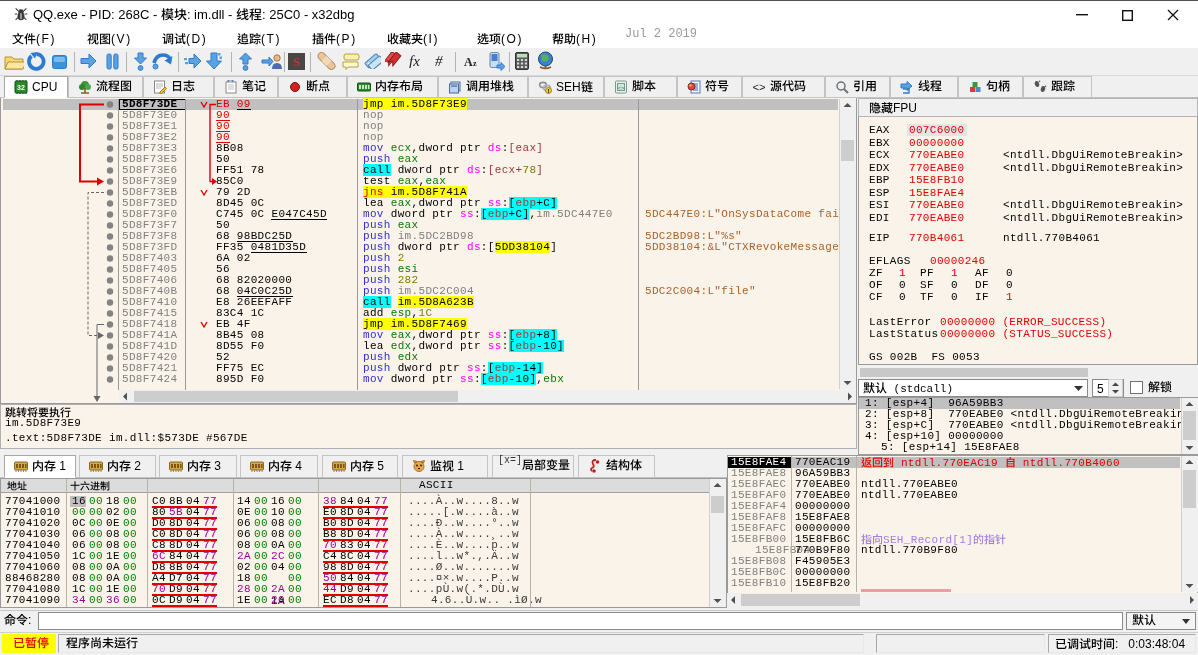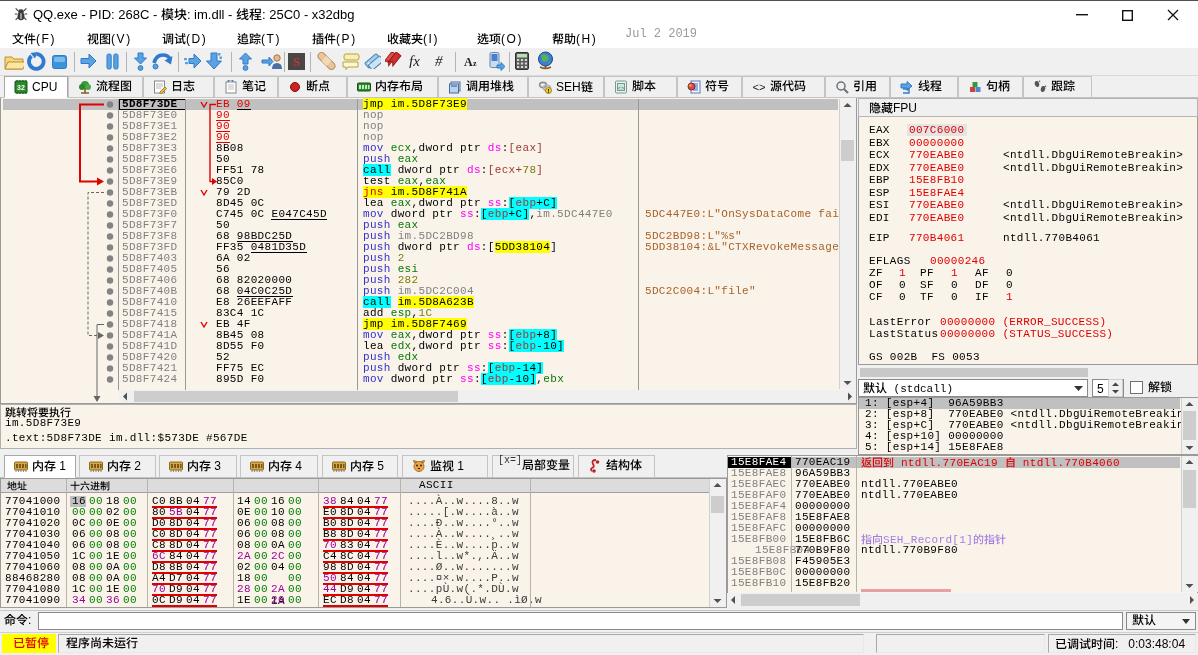--- a/index.html
+++ b/index.html
@@ -753,21 +753,21 @@
         <use href="#c89E3" x="0"></use>
         <use href="#c9501" x="100"></use>
       </g>
     </svg></div>
 <div class="ab" style="left:858px;top:397px;width:340px;height:58px;background:#faf3e9;border:1px solid #9a9a9a;"></div>
 <div class="ab" style="left:859px;top:398px;width:321px;height:11px;background:#c0c0c0;"></div>
 <div class="ab " style="left:865px;top:398px;"><span class="mono" style="color:#000;">1: [esp+4]  96A59BB3</span></div>
 <div class="ab " style="left:865px;top:409px;"><span class="mono" style="color:#000;">2: [esp+8]  770EABE0 &lt;ntdll.DbgUiRemoteBreakin&gt;</span></div>
 <div class="ab " style="left:865px;top:420px;"><span class="mono" style="color:#000;">3: [esp+C]  770EABE0 &lt;ntdll.DbgUiRemoteBreakin&gt;</span></div>
 <div class="ab " style="left:865px;top:431px;"><span class="mono" style="color:#000;">4: [esp+10] 00000000</span></div>
-<div class="ab " style="left:865px;top:442px;"><span class="mono" style="color:#000;">5: [esp+14] 15E8FAE8</span></div>
+<div class="ab " style="left:865px;top:442px;"><span class="mono" style="color:#000;margin-left:16px;">5: [esp+14] 15E8FAE8</span></div>
 <div class="ab" style="left:1181px;top:398px;width:17px;height:56px;background:#f0f0f0;border-left:1px solid #d0d0d0;"></div>
 <svg class="ab" style="left:1181px;top:398px" width="17" height="13">
     <path d="M4.5 8 L8.5 4 L12.5 8 Z" fill="#505050"></path>
   </svg>
 <svg class="ab" style="left:1181px;top:441px" width="17" height="13">
     <path d="M4.5 5 L8.5 9 L12.5 5 Z" fill="#505050"></path>
   </svg>
 <div class="ab" style="left:1183px;top:411px;width:13px;height:29px;background:#cdcdcd;"></div>
 <div class="ab" style="left:0;top:452px;width:727px;height:26px;background:#f0f0f0;border-bottom:1px solid #c0c0c0;"></div>
 <div class="ab" style="left:4px;top:455px;width:72px;height:23px;background:#fff;border:1px solid #a8a8a8;border-bottom:1px solid #fff;z-index:3;"></div>

